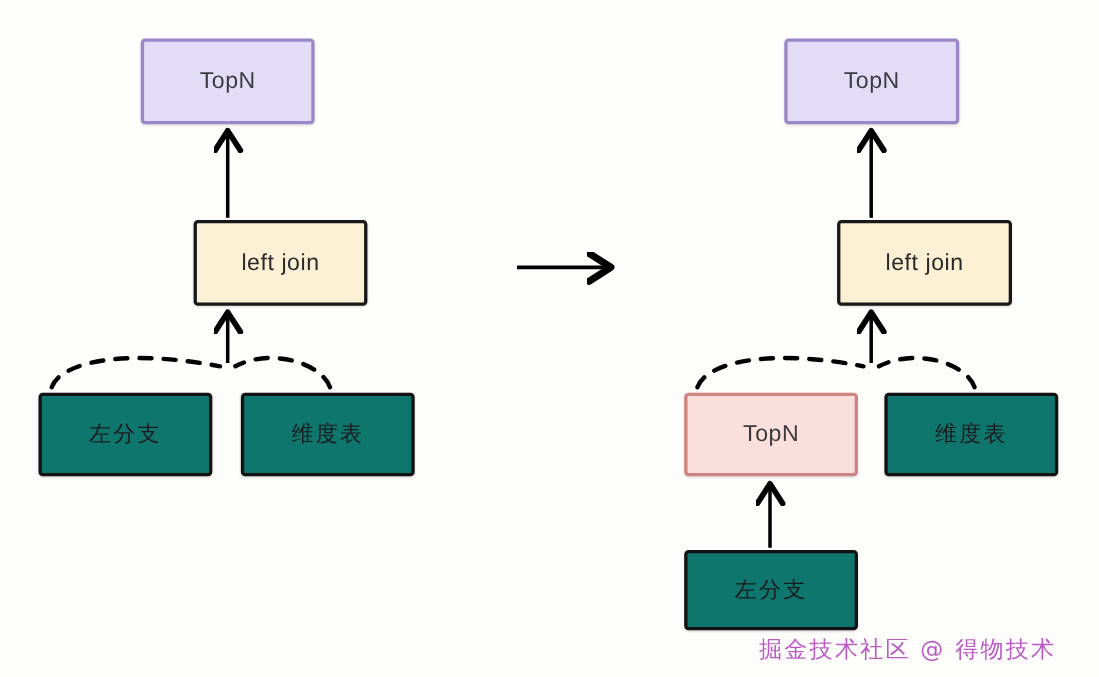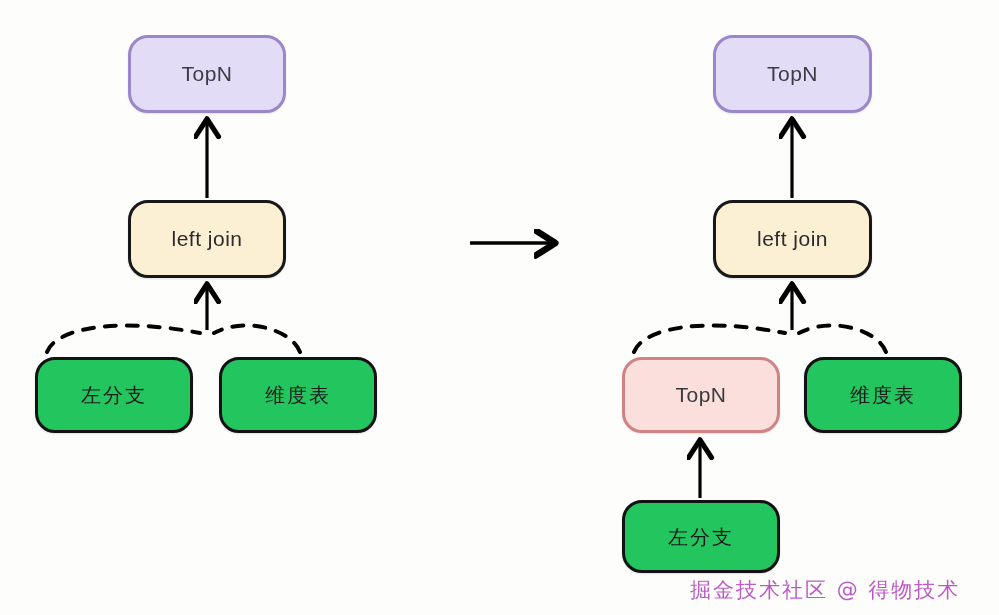--- a/index.html
+++ b/index.html
@@ -23,41 +23,42 @@
     top: 0;
     width: 999px;
     height: 615px;
   }
   .node {
     position: absolute;
     box-sizing: border-box;
     display: flex;
     align-items: center;
     justify-content: center;
-    border-radius: 20px;
+    border-radius: 4px;
     font-size: 21px;
     letter-spacing: 0.5px;
     color: #1d1d1f;
     text-align: center;
     user-select: none;
   }
   .node-topn {
     background: #e3dcf7;
     border: 3px solid #9a86c8;
     color: #3b3b44;
     box-shadow: 0 1px 2px rgba(0,0,0,0.10);
   }
   .node-join {
     background: #fcf0d4;
     border: 3px solid #18181a;
     color: #2a2a2c;
     box-shadow: 0 1px 2px rgba(0,0,0,0.12);
+    margin-left: 48px;
   }
   .node-plain {
-    background: #22c55e;
+    background: #0f766e;
     border: 3px solid #121214;
     color: #1b1b1d;
     box-shadow: 0 1px 2px rgba(0,0,0,0.12);
   }
   .node-topn-red {
     background: #fbdfdd;
     border: 3px solid #cf8382;
     color: #3a3a3c;
     box-shadow: 0 1px 2px rgba(0,0,0,0.10);
   }

